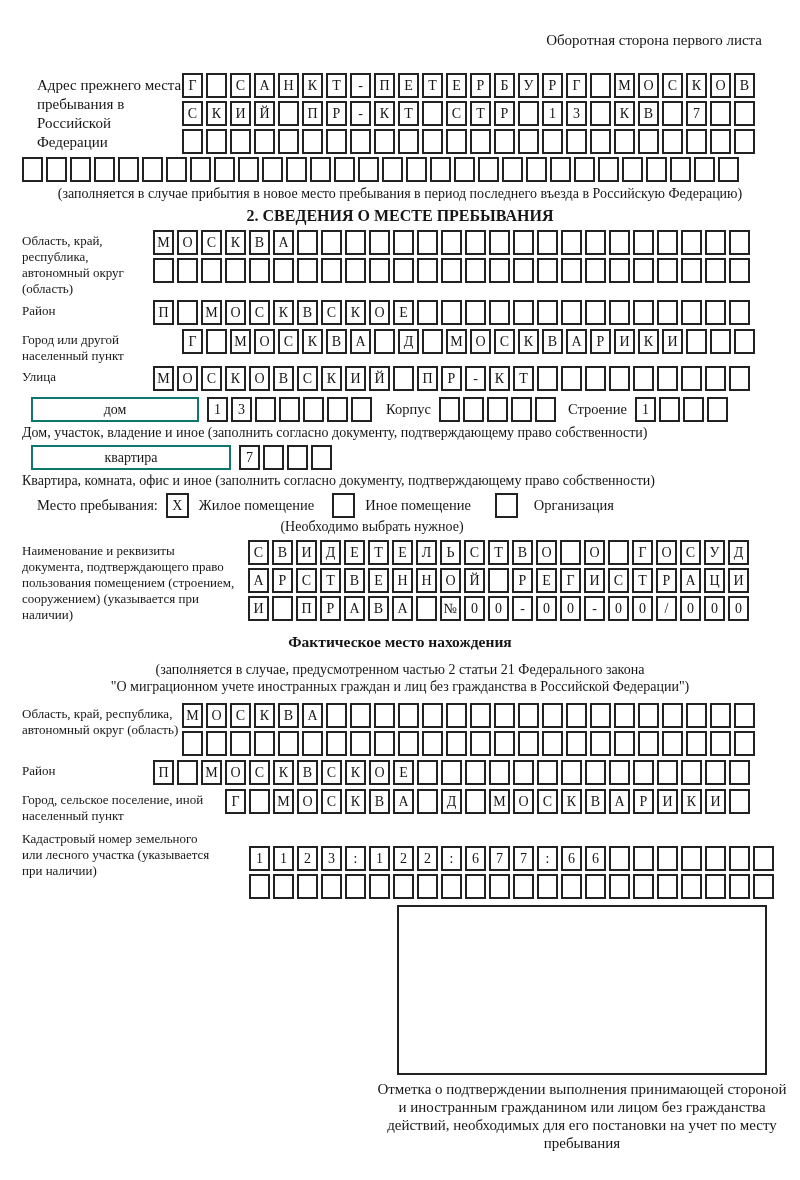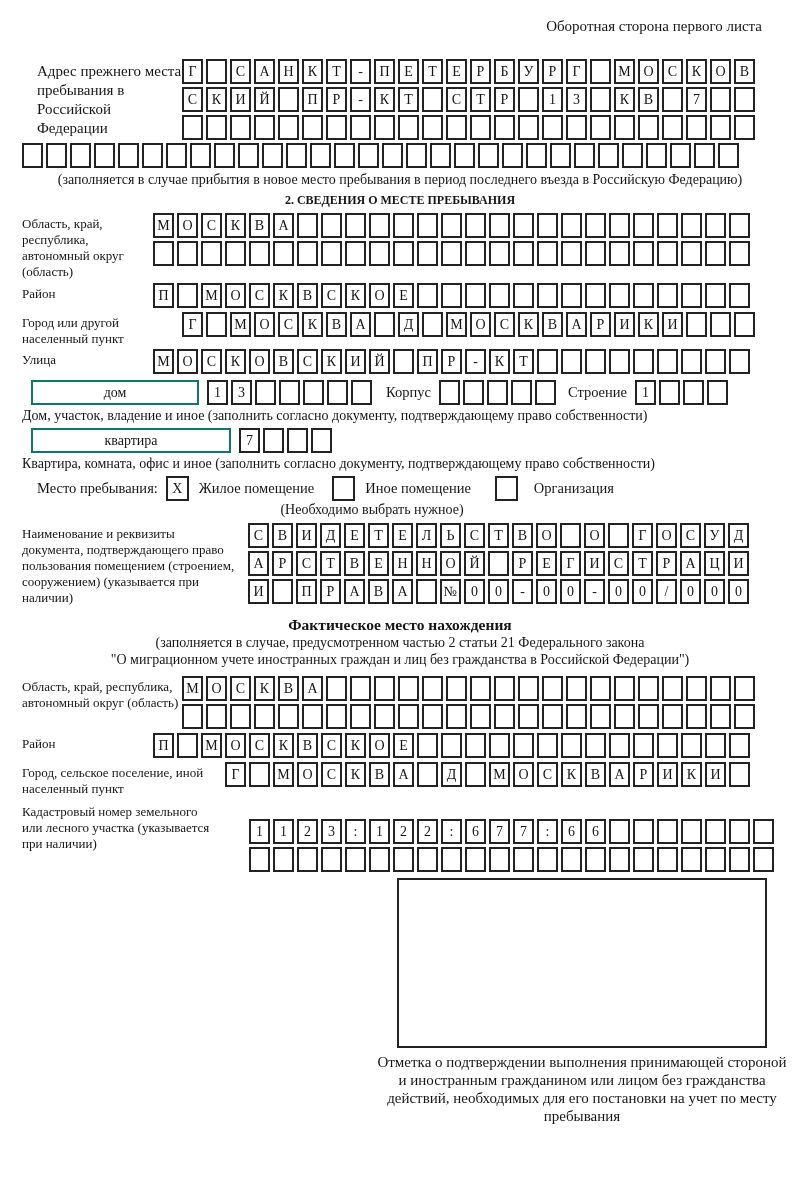--- a/index.html
+++ b/index.html
@@ -1,18 +1,18 @@
 <!DOCTYPE html>
 <html><head>
 <meta charset="utf-8">
 <style>
   html,body{margin:0;padding:0;background:#fff;}
   .page{
     width:800px;height:1180px;box-sizing:border-box;
-    padding:18px 0 0 22px;position:relative;overflow:hidden;
+    padding:32px 0 0 22px;position:relative;overflow:hidden;
     font-family:"Liberation Serif","DejaVu Serif",serif;
     color:#161616;background:#fff;
   }
   .corner{width:740px;text-align:right;font-size:15px;}
   .frow{display:flex;align-items:flex-start;}
   .label{font-size:13px;line-height:16px;padding-top:3px;box-sizing:border-box;}
   .w160{width:160px;flex:0 0 160px;}
   .w131{width:131px;flex:0 0 131px;}
   .w226{width:226px;flex:0 0 226px;padding-right:10px;}
   .w203{width:203px;flex:0 0 203px;padding-right:8px;}
@@ -26,21 +26,21 @@
   .bigbox{
     height:25px;box-sizing:border-box;border:2px solid #0f766e;
     display:flex;align-items:center;justify-content:center;font-size:14px;background:#fff;text-align:right;
   }
   .checkbox{
     width:23px;height:25px;box-sizing:border-box;border:2px solid #222;
     display:flex;align-items:center;justify-content:center;font-size:14px;background:#fff;
   }
   .note{font-size:14px;line-height:17px;}
   .center{text-align:center;}
-  .sec-title{font-weight:bold;font-size:12px;text-align:center;width:756px;}
+  .sec-title{font-weight:bold;font-size:16px;text-align:center;width:756px;}
   .inline-label{font-size:14.5px;line-height:25px;white-space:nowrap;}
   .stamp-wrap{margin-left:350px;width:420px;}
   .stamp-box{width:370px;height:170px;box-sizing:border-box;border:2px solid #222;margin:0 auto;background:#fff;}
   .stamp-caption{font-size:15px;line-height:18px;text-align:center;margin-top:5px;}
   .notewrap{width:756px;}
 </style>
 </head>
 <body>
 
 <div class="page">
@@ -438,21 +438,21 @@
           <div class="cell">0</div>
           <div class="cell">/</div>
           <div class="cell">0</div>
           <div class="cell">0</div>
           <div class="cell">0</div>
         </div>
     </div>
   </div>
 
   <div class="sec-title" style="margin-top:10px;font-size:15.5px;">Фактическое место нахождения</div>
-  <div class="note center notewrap" style="margin-top:0;">(заполняется в случае, предусмотренном частью 2 статьи 21 Федерального закона</div>
+  <div class="note center notewrap" style="margin-top:10px;">(заполняется в случае, предусмотренном частью 2 статьи 21 Федерального закона</div>
   <div class="note center notewrap">"О миграционном учете иностранных граждан и лиц без гражданства в Российской Федерации")</div>
 
   <div class="frow" style="margin-top:8px;">
     <div class="label w160">Область, край, республика, автономный округ (область)</div>
     <div class="rows">
       <div class="cells">
           <div class="cell">М</div>
           <div class="cell">О</div>
           <div class="cell">С</div>
           <div class="cell">К</div>

